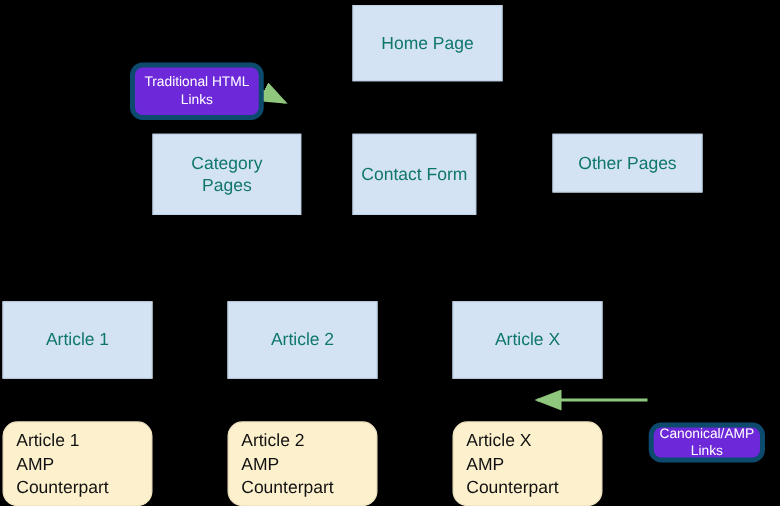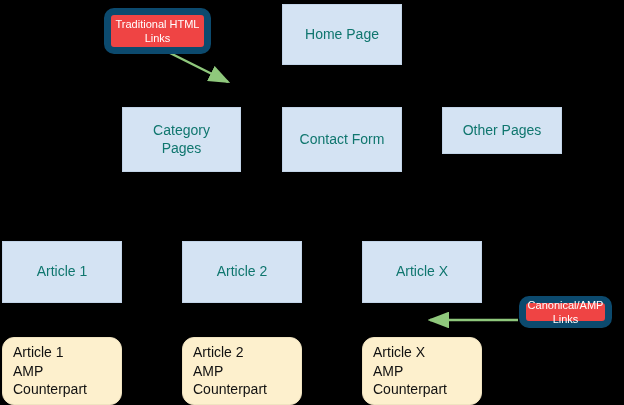--- a/index.html
+++ b/index.html
@@ -36,26 +36,27 @@
     border: 1px solid #f0e3c0;
     color: #111111;
     font-size: 14px;
     border-radius: 12px;
     justify-content: flex-start;
     text-align: left;
     padding-left: 10px;
     line-height: 1.34;
   }
   .node-callout {
-    background: #ef4444;
-    border: 7px solid #0c4a6e;
+    background: #6d28d9;
+    border: 4px solid #0c4a6e;
     color: #ffffff;
     font-size: 11px;
     border-radius: 10px;
     line-height: 1.3;
+    margin-top: 42px;
   }
   .node-label {
     display: block;
     white-space: pre-line;
   }
   .arrow-layer {
     position: absolute;
     left: 0;
     top: 0;
     width: 624px;
@@ -85,21 +86,21 @@
 
   <div class="node node-blue" style="left:282px; top:4px; width:120px; height:61px;">
     <span class="node-label">Home Page</span>
   </div>
 
   <div class="node node-blue" style="left:122px; top:107px; width:119px; height:65px;">
     <span class="node-label">Category
 Pages</span>
   </div>
 
-  <div class="node node-blue" style="left:282px; top:107px; width:120px; height:65px;">
+  <div class="node node-blue" style="left:282px; top:107px; width:99px; height:65px;">
     <span class="node-label">Contact Form</span>
   </div>
 
   <div class="node node-blue" style="left:442px; top:107px; width:120px; height:47px;">
     <span class="node-label">Other Pages</span>
   </div>
 
   <div class="node node-blue" style="left:2px; top:241px; width:120px; height:62px;">
     <span class="node-label">Article 1</span>
   </div>

